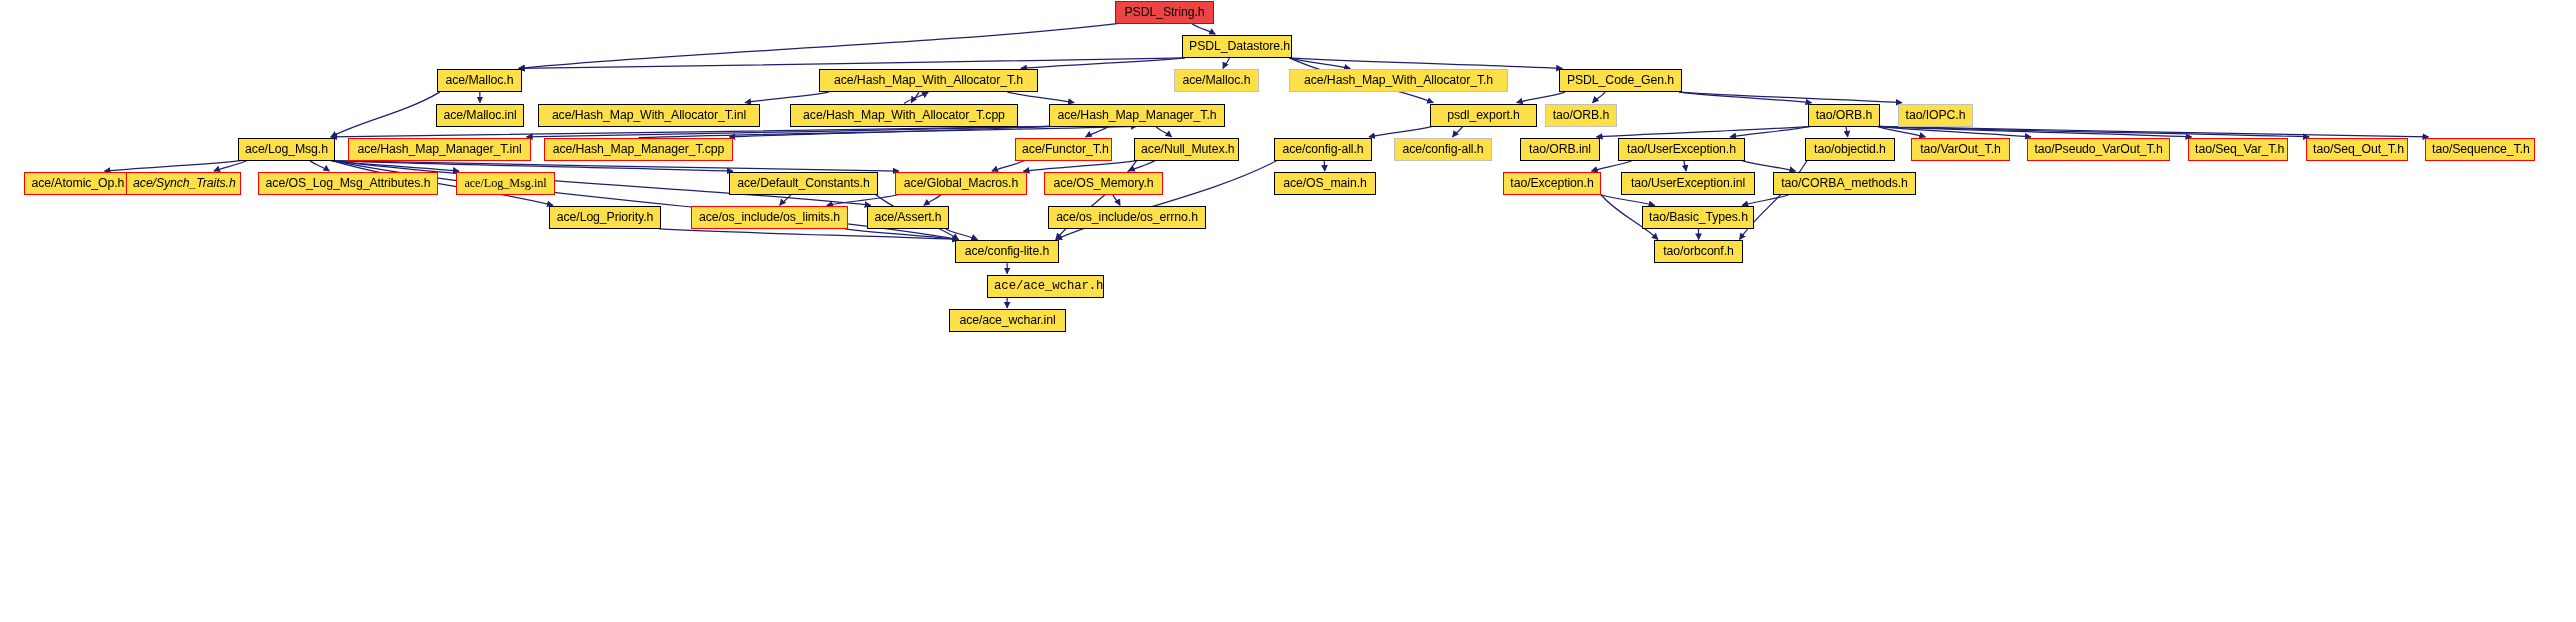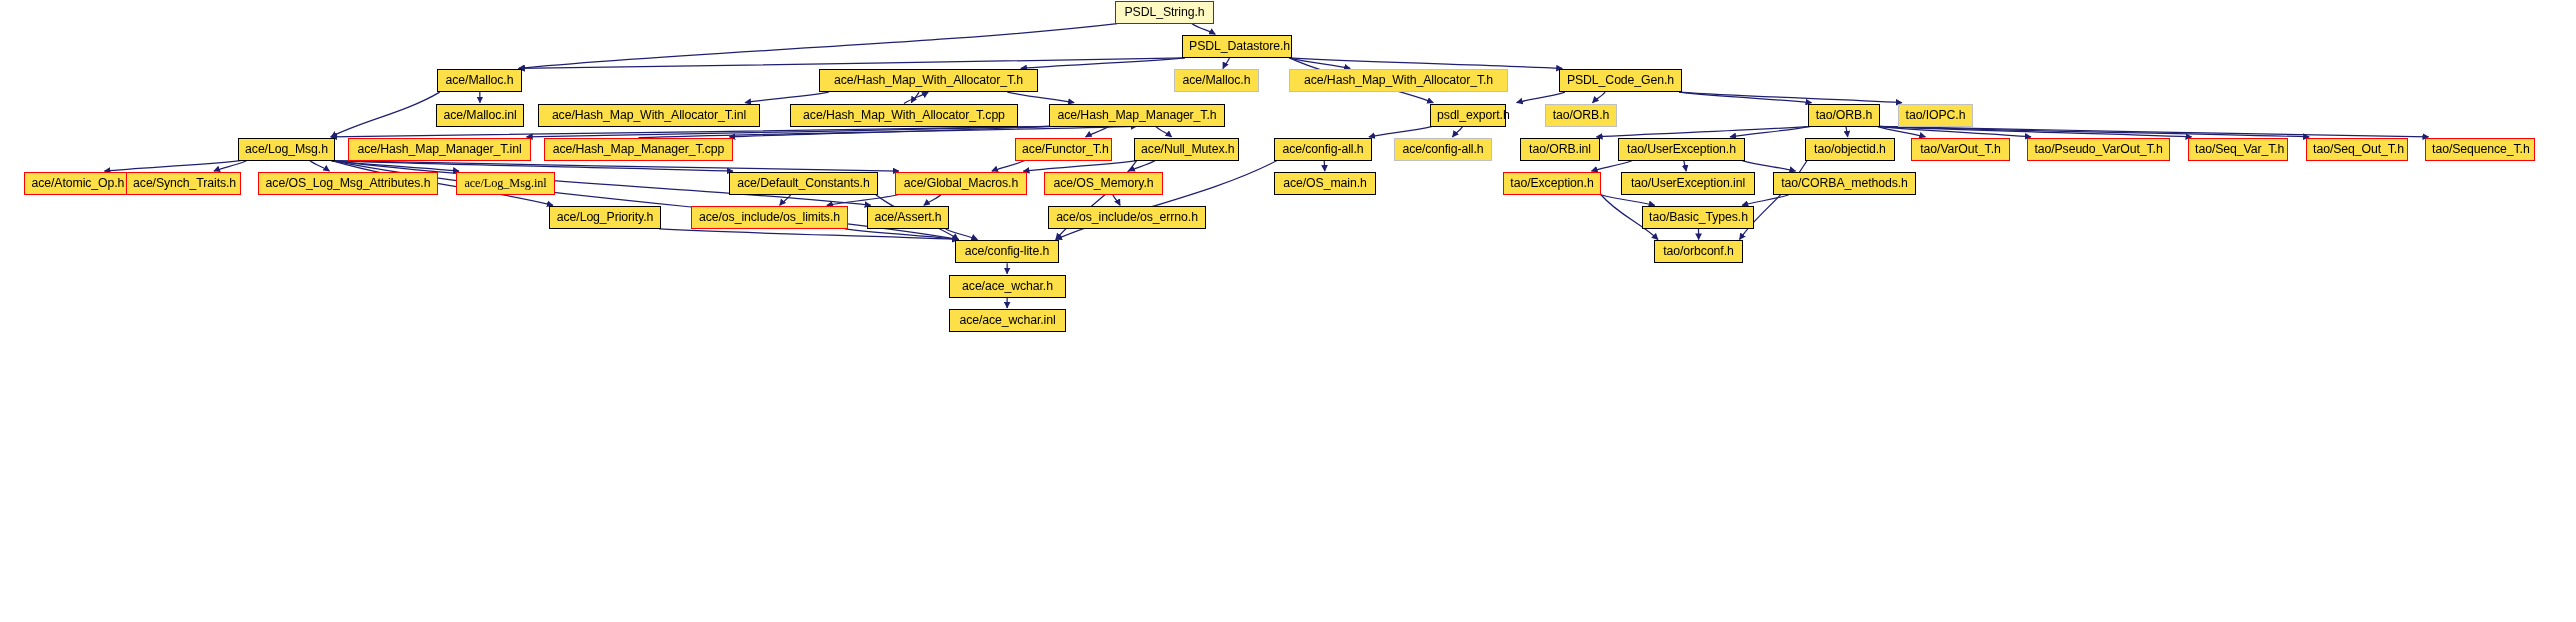--- a/index.html
+++ b/index.html
@@ -34,21 +34,21 @@
     white-space: nowrap;
     font-size: 12.3px;
     color: #000000;
     background: #fde047;
     border: 0.9px solid #000000;
     padding: 0 6.1px;
     z-index: 5;
     letter-spacing: -0.1px;
   }
   .node.root {
-    background: #fef9c3;
+    background: #ef4444;
     border: 0.9px solid #404040;
   }
   .node.red {
     border: 0.9px solid #ff0000;
   }
   .node.gray {
     border: 0.9px solid #c0c0c0;
   }
 </style>
 </head>
@@ -135,53 +135,53 @@
     <div class="node" style="left: 1182px; top: 35px; width: 110px;">PSDL_Datastore.h</div>
     <div class="node" style="left: 437px; top: 69px; width: 85px;">ace/Malloc.h</div>
     <div class="node" style="left: 819px; top: 69px; width: 219px;">ace/Hash_Map_With_Allocator_T.h</div>
     <div class="node gray" style="left: 1174px; top: 69px; width: 85px;">ace/Malloc.h</div>
     <div class="node gray" style="left: 1289px; top: 69px; width: 219px;">ace/Hash_Map_With_Allocator_T.h</div>
     <div class="node" style="left: 1559px; top: 69px; width: 123px;">PSDL_Code_Gen.h</div>
     <div class="node" style="left: 436px; top: 104px; width: 88px;">ace/Malloc.inl</div>
     <div class="node" style="left: 538px; top: 104px; width: 222px;">ace/Hash_Map_With_Allocator_T.inl</div>
     <div class="node" style="left: 790px; top: 104px; width: 228px;">ace/Hash_Map_With_Allocator_T.cpp</div>
     <div class="node" style="left: 1049px; top: 104px; width: 176px;">ace/Hash_Map_Manager_T.h</div>
-    <div class="node" style="left: 1430px; top: 104px; width: 76px;">psdl_export.h</div>
+    <div class="node" style="left: 1430px; top: 104px; width: 107px;">psdl_export.h</div>
     <div class="node gray" style="left: 1545px; top: 104px; width: 72px;">tao/ORB.h</div>
     <div class="node" style="left: 1808px; top: 104px; width: 72px;">tao/ORB.h</div>
     <div class="node gray" style="left: 1898px; top: 104px; width: 75px;">tao/IOPC.h</div>
     <div class="node" style="left: 238px; top: 138px; width: 97px;">ace/Log_Msg.h</div>
     <div class="node red" style="left: 348px; top: 138px; width: 183px;">ace/Hash_Map_Manager_T.inl</div>
     <div class="node red" style="left: 544px; top: 138px; width: 189px;">ace/Hash_Map_Manager_T.cpp</div>
     <div class="node red" style="left: 1015px; top: 138px; width: 97px;">ace/Functor_T.h</div>
     <div class="node" style="left: 1134px; top: 138px; width: 105px;">ace/Null_Mutex.h</div>
     <div class="node" style="left: 1274px; top: 138px; width: 98px;">ace/config-all.h</div>
     <div class="node gray" style="left: 1394px; top: 138px; width: 98px;">ace/config-all.h</div>
     <div class="node" style="left: 1520px; top: 138px; width: 80px;">tao/ORB.inl</div>
     <div class="node" style="left: 1618px; top: 138px; width: 127px;">tao/UserException.h</div>
     <div class="node" style="left: 1805px; top: 138px; width: 90px;">tao/objectid.h</div>
     <div class="node red" style="left: 1911px; top: 138px; width: 99px;">tao/VarOut_T.h</div>
     <div class="node red" style="left: 2027px; top: 138px; width: 143px;">tao/Pseudo_VarOut_T.h</div>
     <div class="node red" style="left: 2188px; top: 138px; width: 100px;">tao/Seq_Var_T.h</div>
     <div class="node red" style="left: 2306px; top: 138px; width: 102px;">tao/Seq_Out_T.h</div>
     <div class="node red" style="left: 2425px; top: 138px; width: 110px;">tao/Sequence_T.h</div>
     <div class="node red" style="left: 4.4px; top: 172px; width: 104px; margin-left: 20px;">ace/Atomic_Op.h</div>
-    <div class="node red" style="left: 126px; top: 172px; width: 115px;">ace/Synch_Traits.h</div>
+    <div class="node red" style="left: 126px; top: 172px; width: 115px; font-style: italic;">ace/Synch_Traits.h</div>
     <div class="node red" style="left: 258px; top: 172px; width: 180px;">ace/OS_Log_Msg_Attributes.h</div>
     <div class="node red" style="left: 456px; top: 172px; width: 99px; font-family: Liberation Serif, serif;">ace/Log_Msg.inl</div>
     <div class="node" style="left: 729px; top: 172px; width: 149px;">ace/Default_Constants.h</div>
     <div class="node red" style="left: 895px; top: 172px; width: 132px;">ace/Global_Macros.h</div>
     <div class="node red" style="left: 1044px; top: 172px; width: 119px;">ace/OS_Memory.h</div>
     <div class="node" style="left: 1274px; top: 172px; width: 102px;">ace/OS_main.h</div>
     <div class="node red" style="left: 1503px; top: 172px; width: 98px;">tao/Exception.h</div>
     <div class="node" style="left: 1621px; top: 172px; width: 134px;">tao/UserException.inl</div>
     <div class="node" style="left: 1773px; top: 172px; width: 143px;">tao/CORBA_methods.h</div>
     <div class="node" style="left: 549px; top: 206px; width: 112px;">ace/Log_Priority.h</div>
     <div class="node red" style="left: 691px; top: 206px; width: 157px;">ace/os_include/os_limits.h</div>
     <div class="node" style="left: 867px; top: 206px; width: 82px;">ace/Assert.h</div>
     <div class="node" style="left: 1048px; top: 206px; width: 158px;">ace/os_include/os_errno.h</div>
     <div class="node" style="left: 1642px; top: 206px; width: 112px;">tao/Basic_Types.h</div>
     <div class="node" style="left: 1654px; top: 240px; width: 89px;">tao/orbconf.h</div>
     <div class="node" style="left: 955px; top: 240px; width: 104px;">ace/config-lite.h</div>
-    <div class="node" style="left: 949px; top: 275px; width: 117px;">ace/ace_wchar.h</div>
+    <div class="node" style="left: 987px; top: 275px; width: 117px; font-family: Liberation Mono, monospace;">ace/ace_wchar.h</div>
     <div class="node" style="left: 949px; top: 309px; width: 117px;">ace/ace_wchar.inl</div>
   </div>
 
 
 </body></html>

